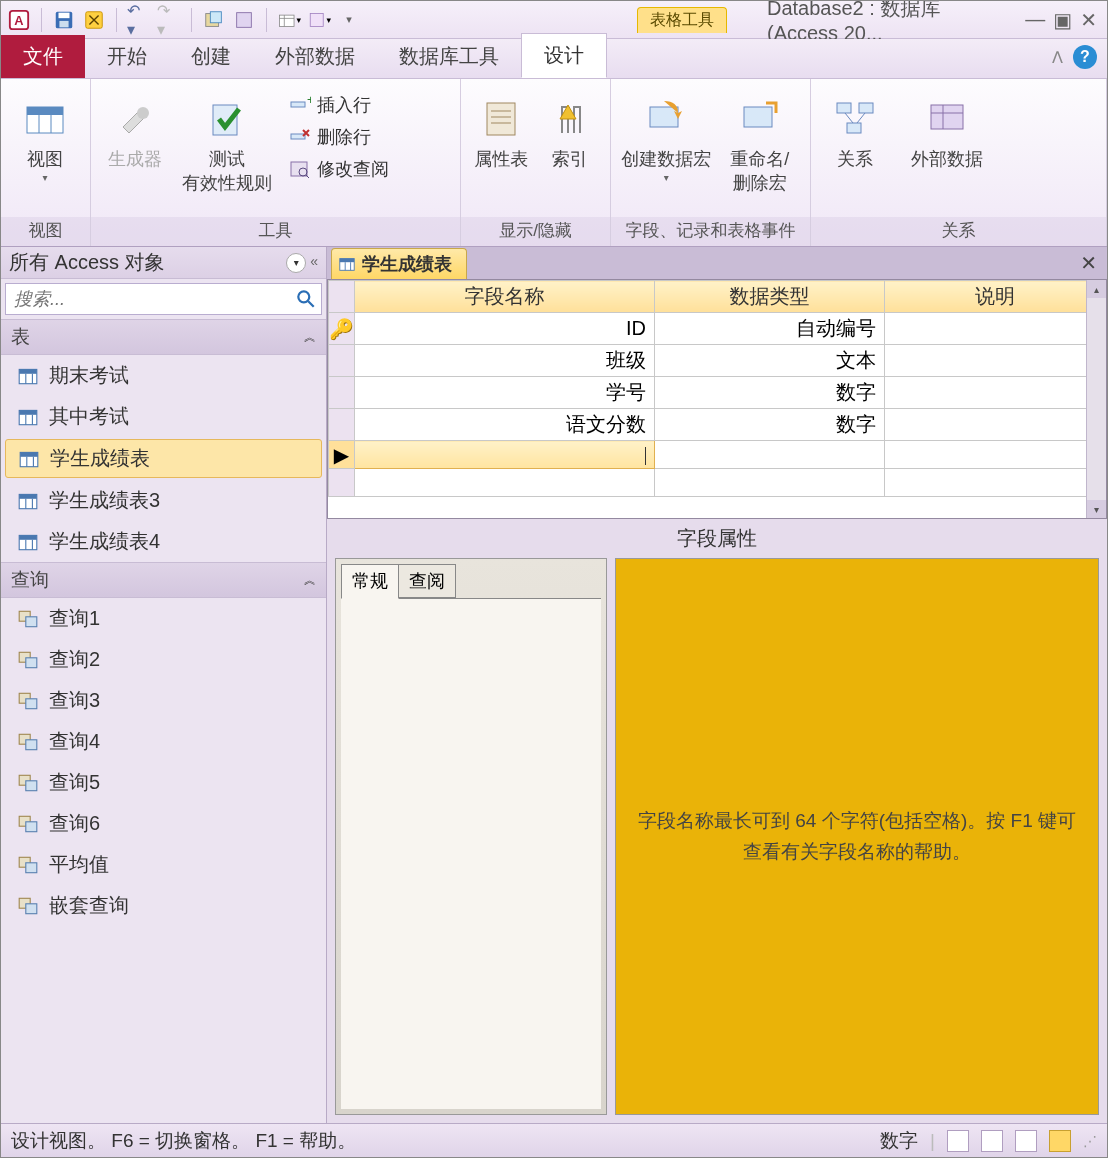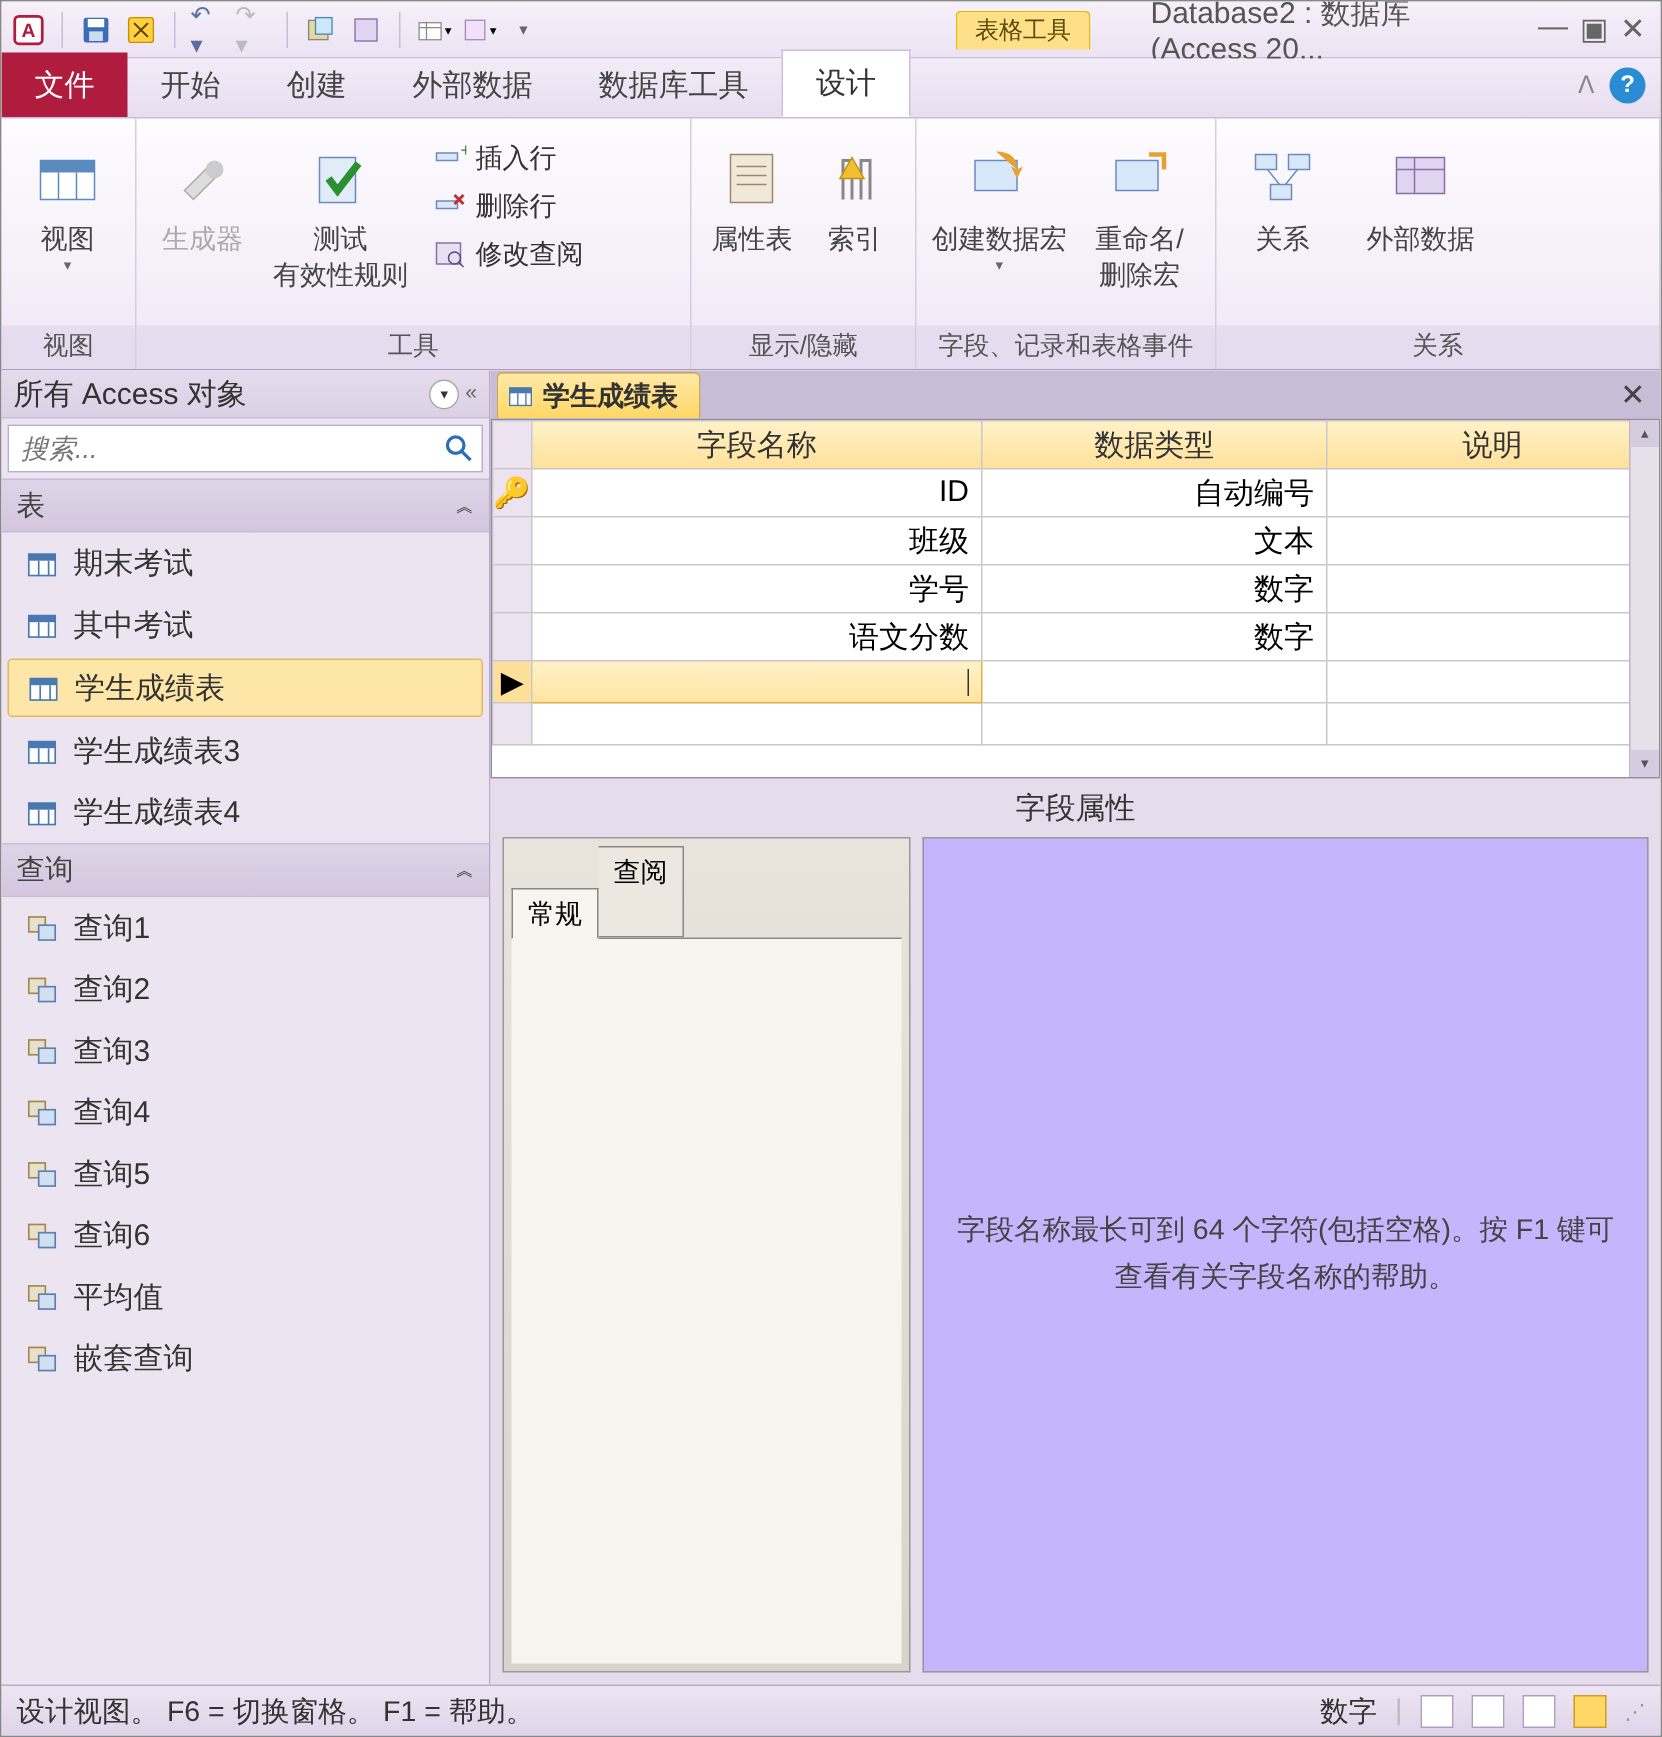--- a/index.html
+++ b/index.html
@@ -71,24 +71,24 @@
 .dgrid td.fn { width: 300px; }
 .dgrid td.dt { width: 230px; }
 .vscroll { position: absolute; right: 0; top: 0; bottom: 0; width: 20px; background: #e6e0ea; border-left: 1px solid #c0b6cc; }
 .vscroll .arr { height: 18px; background: #d6cce0; display:flex; align-items:center; justify-content:center; font-size:10px; color:#555; }
 
 .propsplit { text-align: center; font-size: 20px; padding: 6px 0; color: #333; background: #e6dcec; }
 .proppane { flex: 1; display: flex; gap: 8px; padding: 0 8px 8px 8px; }
 .propleft { width: 272px; background: linear-gradient(#e8e4dc,#d8d4cc); border: 1px solid #999; display: flex; flex-direction: column; }
 .proptabs { display: flex; padding: 5px 5px 0 5px; gap: 0; }
 .proptabs .pt { padding: 4px 10px; font-size: 18px; border: 1px solid #888; background: #ece8e0; cursor: pointer; }
-.proptabs .pt.active { background: #f8f5f0; border-bottom-color: #f8f5f0; margin-bottom:-1px; z-index:1;margin-top:28px; }
+.proptabs .pt.active { background: #f8f5f0; border-bottom-color: #f8f5f0; margin-bottom:-1px; z-index:1; }
 .proptabs .pt:not(.active) { border-left:none; }
 .propbody { flex: 1; background: #f8f5f0; border-top:1px solid #888; margin: 0 5px 5px 5px; }
-.propright { flex: 1; background: #c4b5fd; border: 1px solid #999; display: flex; align-items: center; justify-content: center; text-align: center; font-size: 19px; color: #444; padding: 20px; line-height: 1.6; }
+.propright { flex: 1; background: #eab308; border: 1px solid #999; display: flex; align-items: center; justify-content: center; text-align: center; font-size: 19px; color: #444; padding: 20px; line-height: 1.6; }
 
 
 .statusbar { height: 34px; background: linear-gradient(#eee5f3,#e0d4e9); border-top: 1px solid #b8aac6; display: flex; align-items: center; padding: 0 10px; font-size: 19px; color: #333; }
 .statusbar .sright { margin-left: auto; display: flex; align-items: center; gap: 12px; }
 .statusbar .vbtn { width: 22px; height: 22px; border: 1px solid #b09ec0; background: #fff; }
 .statusbar .vbtn.active { background: #ffd766; border-color: #c8a030; }
 .grip { color:#999; font-size:14px; }
 </style>
 </head>
 <body>

